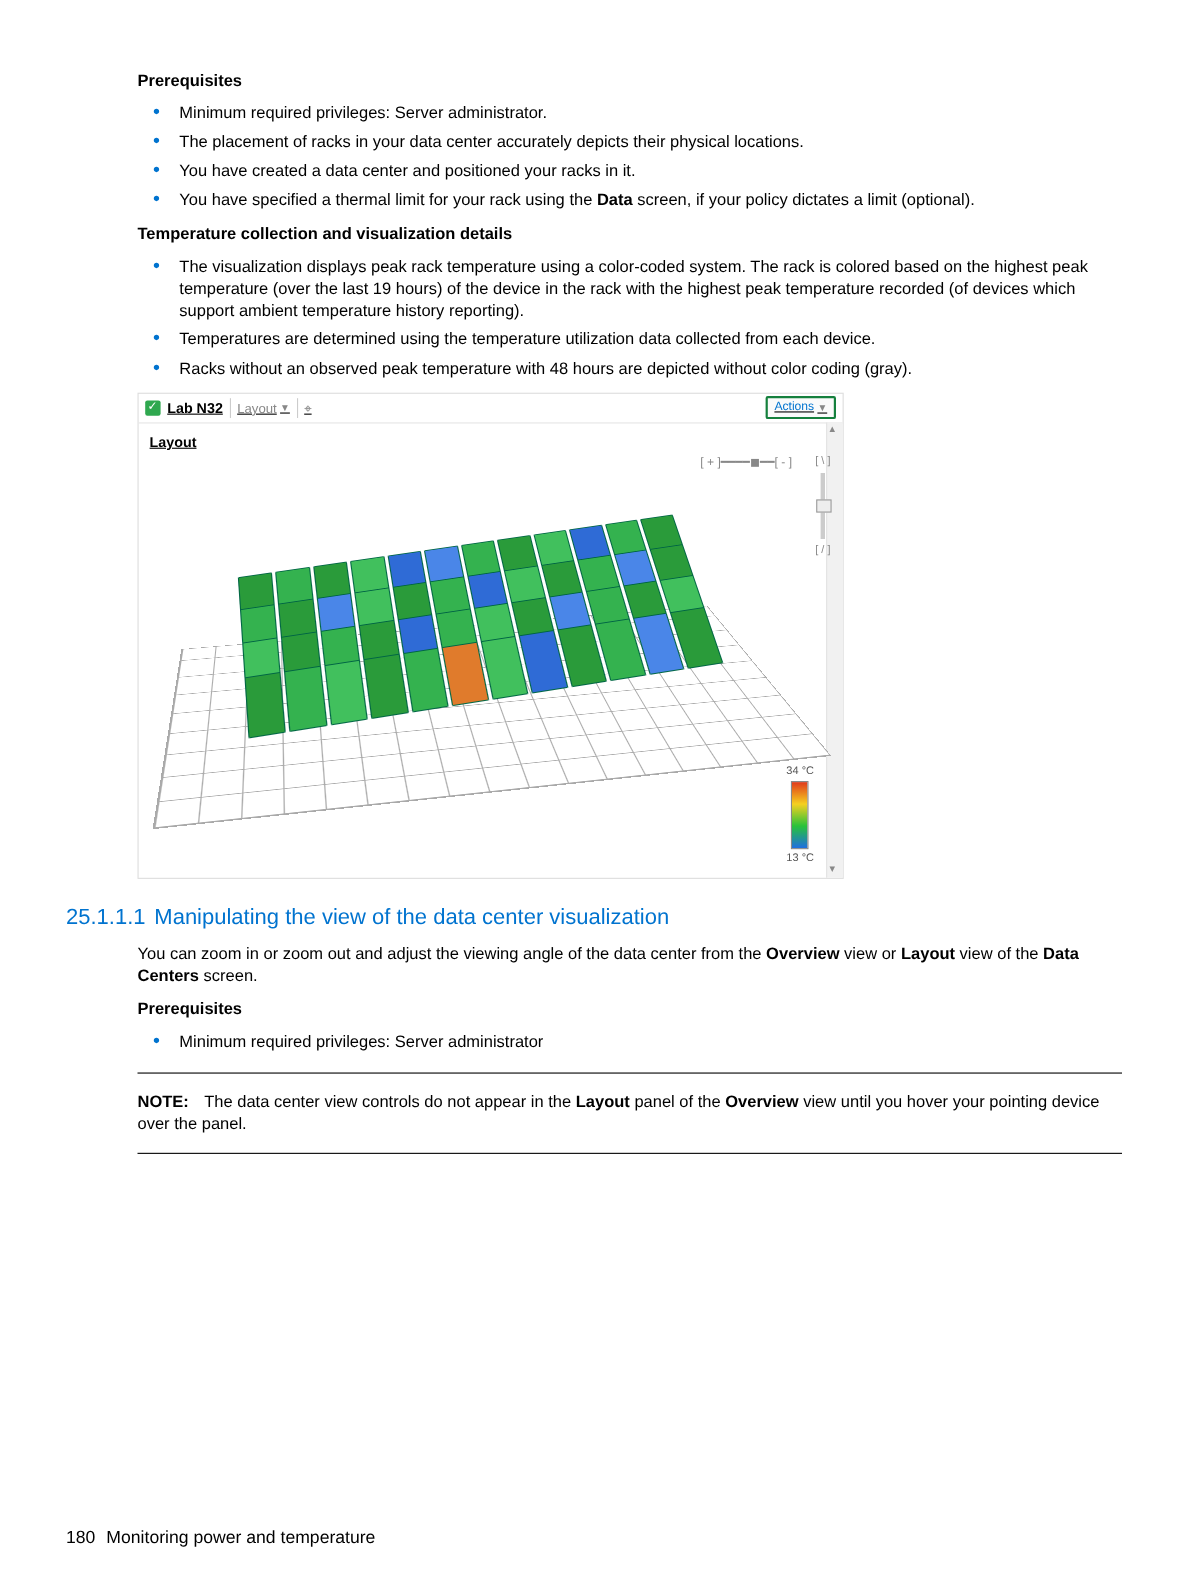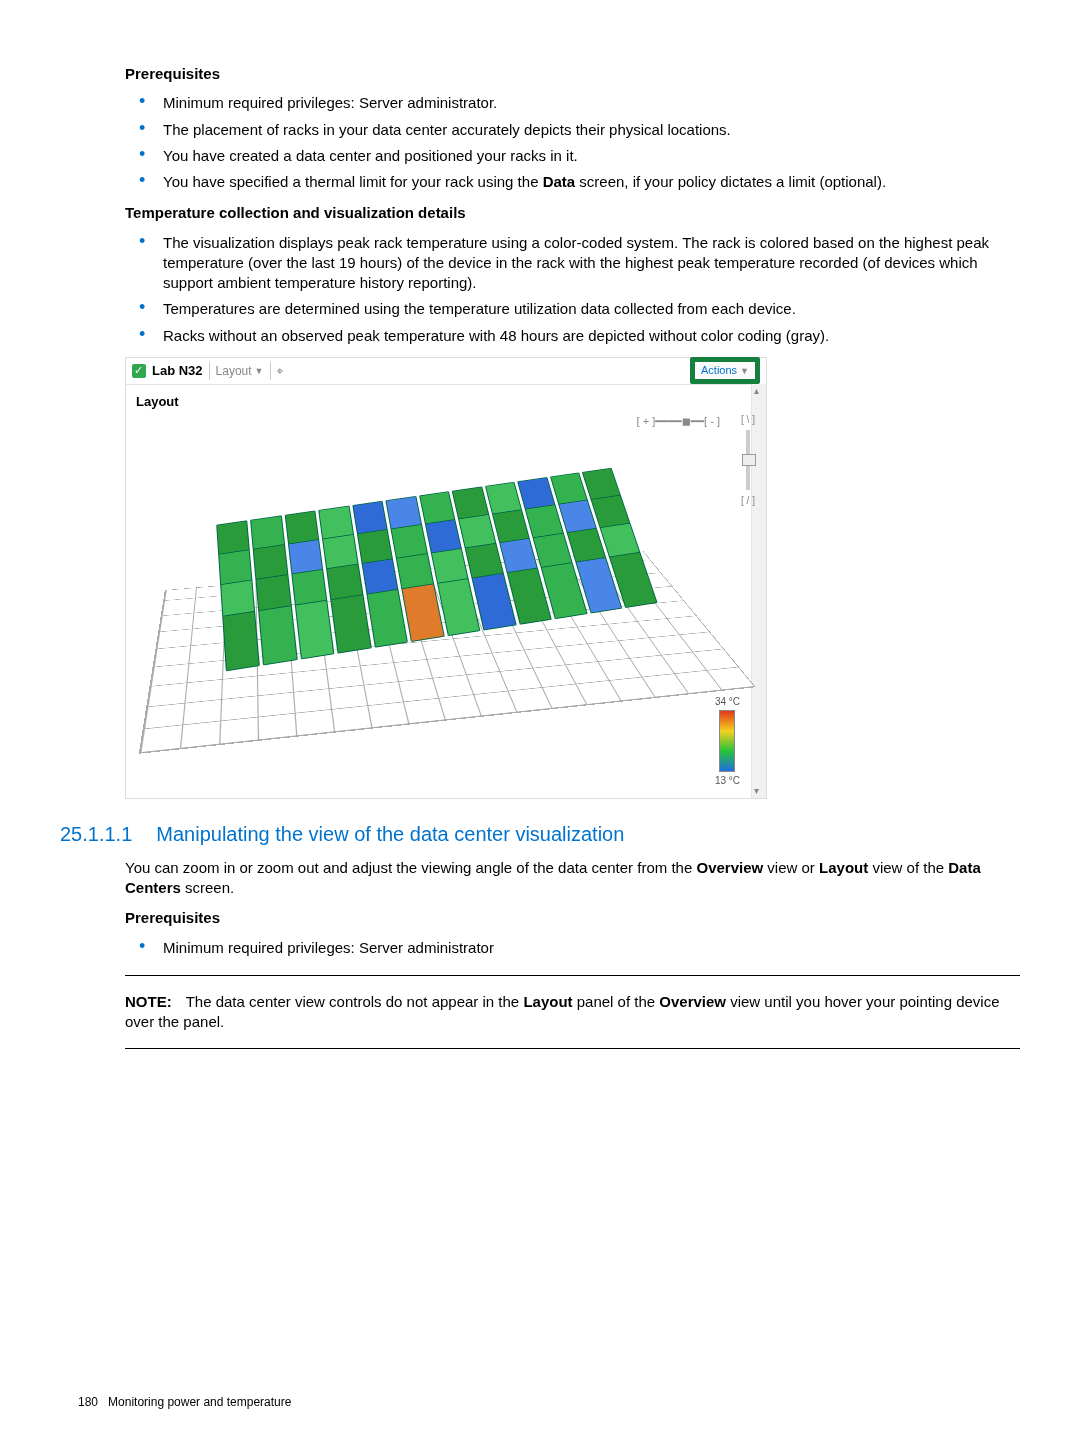--- a/index.html
+++ b/index.html
@@ -44,20 +44,21 @@
     line-height: 1;
   }
   .figcap {
     color: #0073cf;
     font-weight: bold;
     margin: 18px 0 6px 0;
   }
   .figwrap {
     border: 0;
     margin-bottom: 18px;
+    text-decoration: underline;
   }
   
   .figbox {
     width: 640px;
     height: 440px;
     background: #fff;
     position: relative;
     border: 1px solid #ddd;
     font-size: 12px;
     color: #444;
@@ -74,21 +75,21 @@
     width: 14px; height: 14px; background:#2fa84f; border-radius:2px; position:relative;
   }
   .chk::after{content:"✓"; color:#fff; font-size:11px; position:absolute; left:2px; top:-1px;}
   .labname { font-weight:bold; color:#000; font-size:13px; }
   .divv { width:1px; height:18px; background:#ccc; }
   .layoutdrop { color:#888; display:flex; align-items:center; gap:3px; }
   .tri { font-size:9px; color:#888; }
   .mapicon { color:#888; font-size:12px; }
   .spacer { flex:1; }
   .actionsbtn {
-    border:5px solid #15803d; padding:1px 6px; color:#0073cf; font-size:11px;
+    border:2px solid #15803d; padding:1px 6px; color:#0073cf; font-size:11px;
     display:flex; align-items:center; gap:3px; border-radius:2px; background:#fafafa;
   }
   .figsub {
     padding: 8px 10px 0 10px;
     font-weight: bold; color:#000; font-size:13px;
   }
   .viz {
     position:absolute; left:6px; right:30px; top:62px; bottom:6px;
   }
   
@@ -121,33 +122,33 @@
   .scrollbar::after{content:"▾"; position:absolute; bottom:0; left:2px; font-size:10px; color:#888;}
   .legend { position:absolute; right:26px; bottom:10px; text-align:left; font-size:10px; color:#555; }
   .lgbar { width:14px; height:60px; margin:2px auto;
     background: linear-gradient(#e03a1a,#f5d020,#28c23a,#1f6fe0); border:1px solid #888; }
 
   .sec-num {
     color: #0073cf;
     font-size: 20px;
     margin: 22px 0 10px 0;
   }
-  .sec-num .num { margin-right: 24px; }
+  .sec-num .num { margin-right: 8px; }
   .note-block {
     border-top: 1px solid #000;
     border-bottom: 1px solid #000;
     margin: 14px 0;
     padding: 16px 0;
   }
   .note-label { font-weight: bold; margin-right: 14px; }
   .footer {
     position: absolute;
     bottom: 28px;
-    left: 78px;
-    font-size: 12px;
+    left: 60px;
+    font-size: 16px;
     color: #000;
   }
   .footer .pnum { margin-right: 10px; }
 </style>
 </head>
 <body>
 
 <div class="page">
   <div class="body-col">
 

